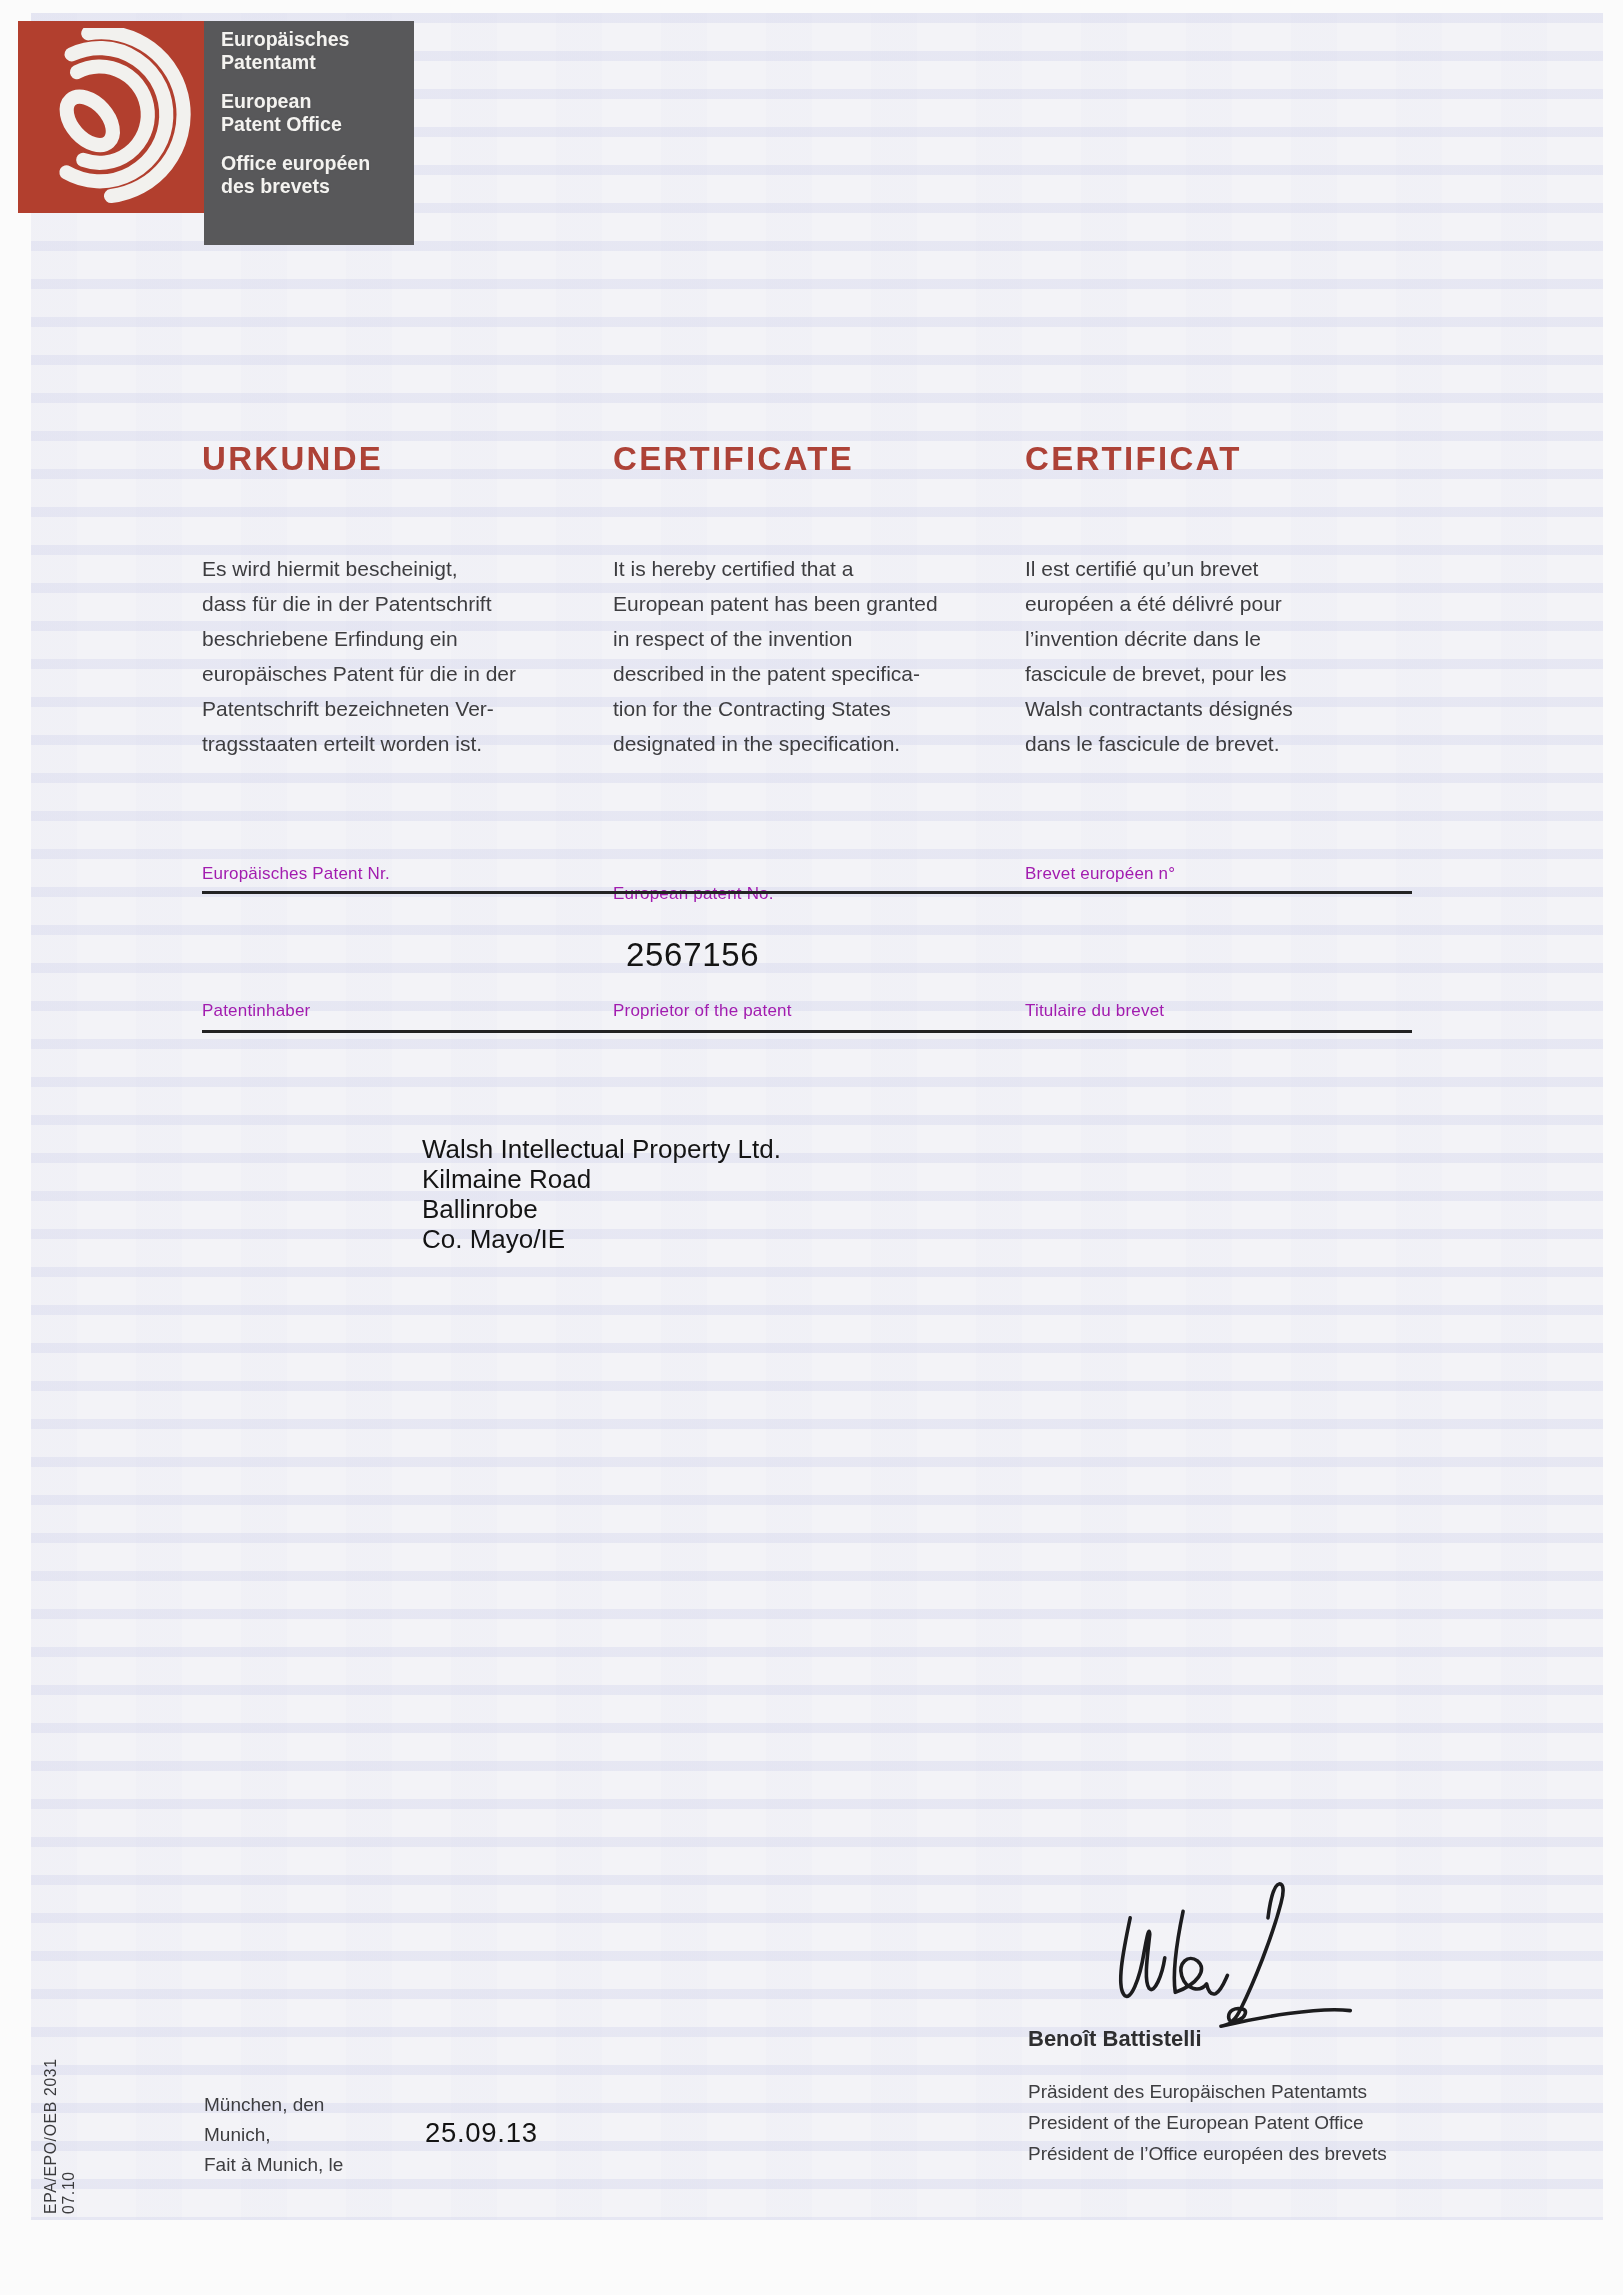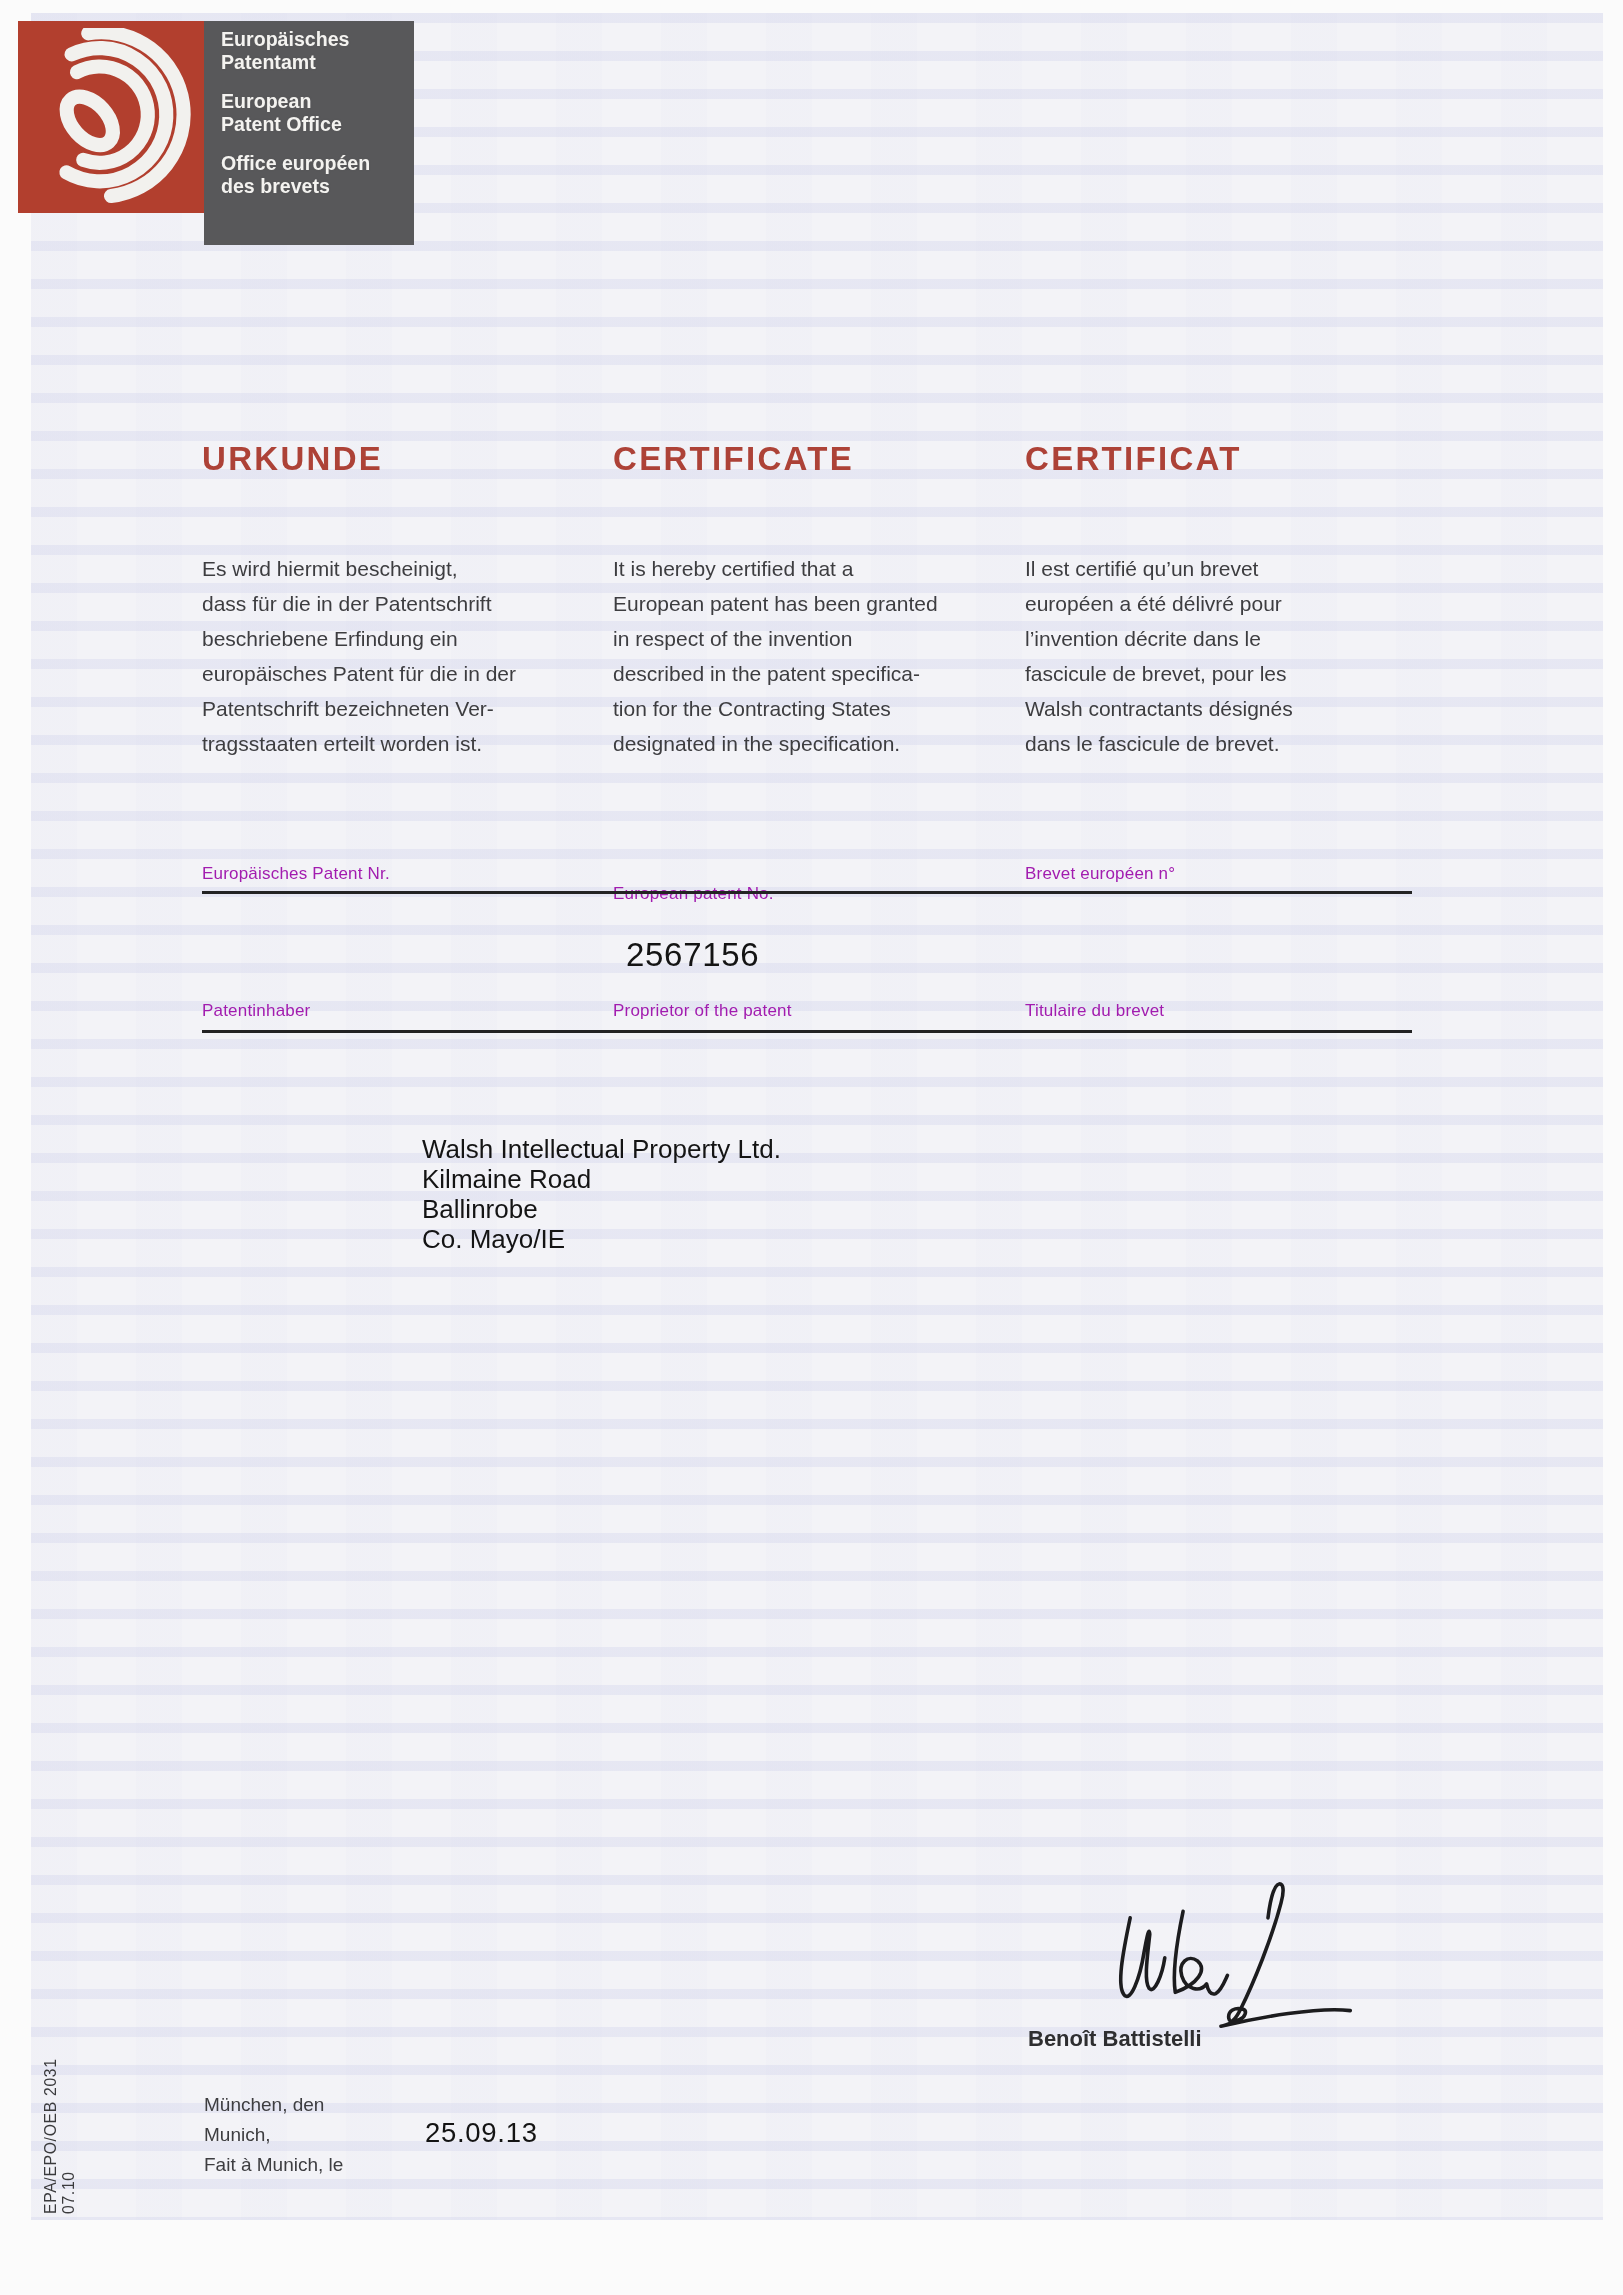--- a/index.html
+++ b/index.html
@@ -217,20 +217,23 @@
   <div class="abs signature-box">
     <svg width="252" height="160" viewBox="0 0 385 245" fill="none">
       <g stroke="#1c1c1e" stroke-width="5.5" stroke-linecap="round" stroke-linejoin="round" fill="none">
         <path d="M32,58 C20,115 12,160 22,175 C32,190 47,150 53,112 C58,84 61,71 62,83 C58,119 53,155 61,166 C69,175 81,146 85,119"></path>
         <path d="M113,48 C103,96 97,145 101,172 C135,160 151,137 135,124 C121,113 105,127 111,147 C118,169 139,172 149,159 C151,169 155,177 163,174 C171,170 176,157 181,146"></path>
         <path d="M243,58 C247,26 253,7 260,6 C267,5 268,17 263,35 C249,89 221,158 201,198 C193,214 185,222 183,212 C181,200 193,194 205,198 C211,200 209,210 199,214 C191,217 179,222 171,224 C231,210 320,194 369,200"></path>
       </g>
     </svg>
   </div>
   <div class="abs signatory-name">Benoît Battistelli</div>
+  <div class="abs signatory-titles">Präsident des Europäischen Patentamts
+President of the European Patent Office
+Président de l’Office européen des brevets</div>
 
   <div class="abs issue-place">München, den
 Munich,
 Fait à Munich, le</div>
   <div class="abs typed issue-date">25.09.13</div>
 
   <div class="abs form-code">EPA/EPO/OEB 2031 07.10</div>
 
 </div>
 

